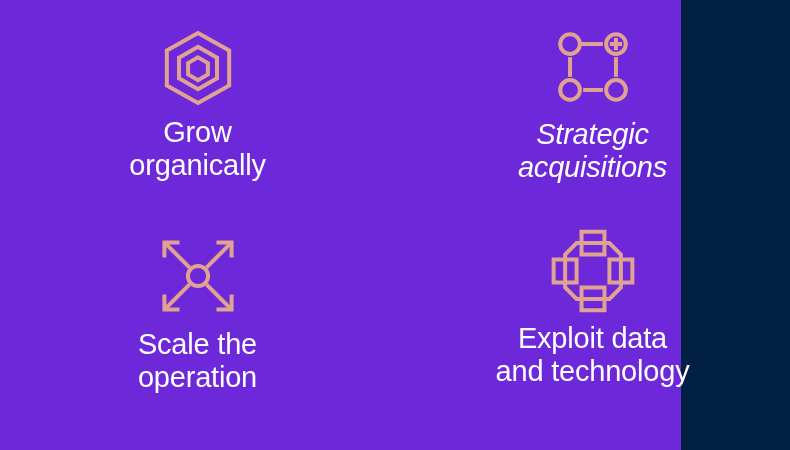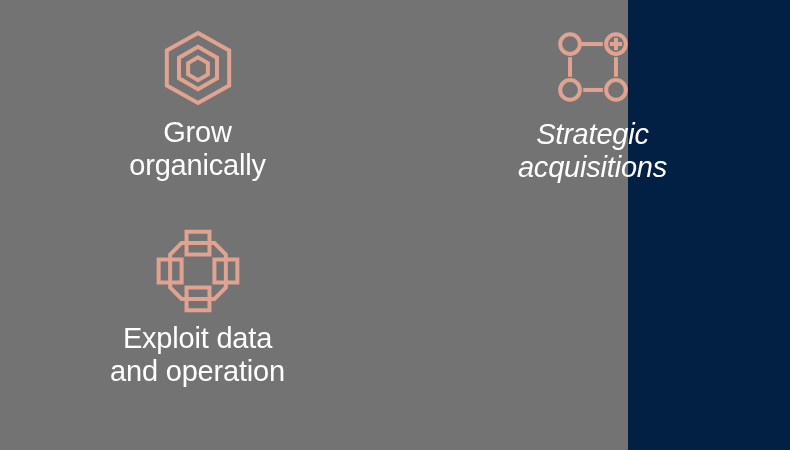--- a/index.html
+++ b/index.html
@@ -10,23 +10,23 @@
   body {
     width: 790px;
     height: 450px;
     overflow: hidden;
     background: #022043;
     font-family: "Liberation Sans", sans-serif;
     -webkit-font-smoothing: antialiased;
   }
   .slide {
     position: relative;
-    width: 628px;
+    width: 681px;
     height: 450px;
-    background: #737373;
+    background: #6d28d9;
     box-sizing: border-box;
   }
   .grid {
     position: absolute;
     left: 0;
     top: 0;
     width: 790px;
     height: 450px;
     display: grid;
     grid-template-columns: 1fr 1fr;
@@ -120,31 +120,51 @@
           <circle class="icon-stroke" cx="78" cy="22" r="12"></circle>
 
           <line class="icon-stroke" x1="70.5" y1="22" x2="85.5" y2="22"></line>
           <line class="icon-stroke" x1="78" y1="14.5" x2="78" y2="29.5"></line>
         </svg>
       </div>
       <div class="label">Strategic
 acquisitions</div>
     </div>
 
+    <div class="cell cell-3">
+      <div class="icon-wrap">
+        <svg viewBox="0 0 100 100" xmlns="http://www.w3.org/2000/svg" aria-hidden="true">
+
+          <line class="icon-stroke" x1="10" y1="10" x2="40" y2="40"></line>
+          <line class="icon-stroke" x1="90" y1="10" x2="60" y2="40"></line>
+          <line class="icon-stroke" x1="90" y1="90" x2="60" y2="60"></line>
+          <line class="icon-stroke" x1="10" y1="90" x2="40" y2="60"></line>
+
+          <polyline class="icon-stroke" points="10,28 10,10 28,10"></polyline>
+          <polyline class="icon-stroke" points="72,10 90,10 90,28"></polyline>
+          <polyline class="icon-stroke" points="90,72 90,90 72,90"></polyline>
+          <polyline class="icon-stroke" points="28,90 10,90 10,72"></polyline>
+
+          <circle class="icon-stroke" cx="50" cy="50" r="12"></circle>
+        </svg>
+      </div>
+      <div class="label">Scale the
+operation</div>
+    </div>
 
     <div class="cell cell-4">
       <div class="icon-wrap">
         <svg viewBox="0 0 100 100" xmlns="http://www.w3.org/2000/svg" aria-hidden="true">
 
           <path class="icon-stroke" d="M 30 16 L 70 16 L 84 30 L 84 70 L 70 84 L 30 84 L 16 70 L 16 30 Z"></path>
 
           <rect class="icon-stroke" x="36" y="2" width="28" height="28"></rect>
           <rect class="icon-stroke" x="36" y="70" width="28" height="28"></rect>
           <rect class="icon-stroke" x="2" y="36" width="28" height="28"></rect>
           <rect class="icon-stroke" x="70" y="36" width="28" height="28"></rect>
         </svg>
       </div>
       <div class="label">Exploit data
-and operation</div>
+and technology</div>
     </div>
 
   </div>
 </div>
 
 </body></html>

